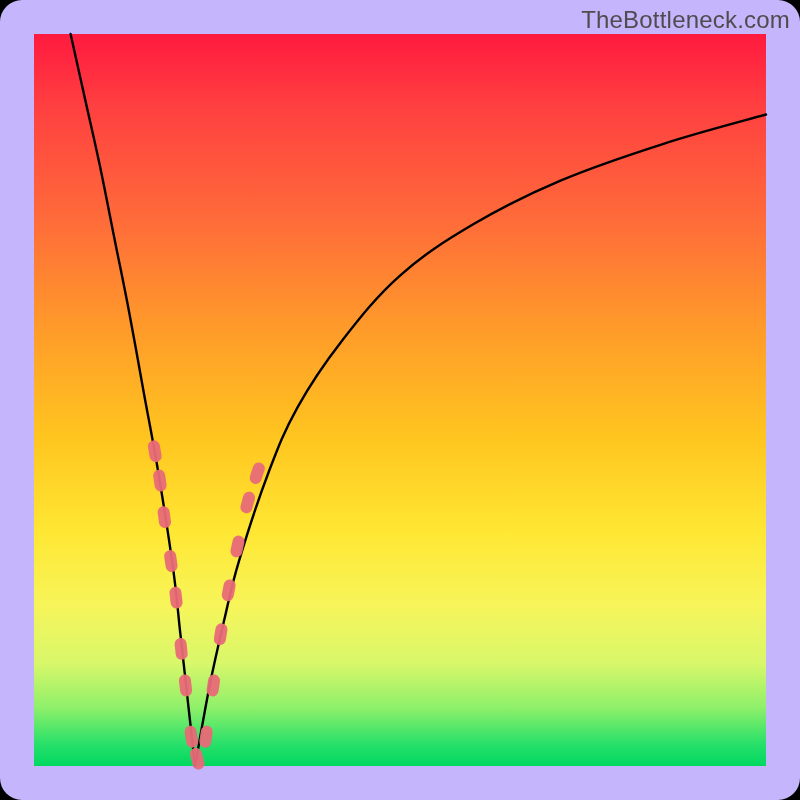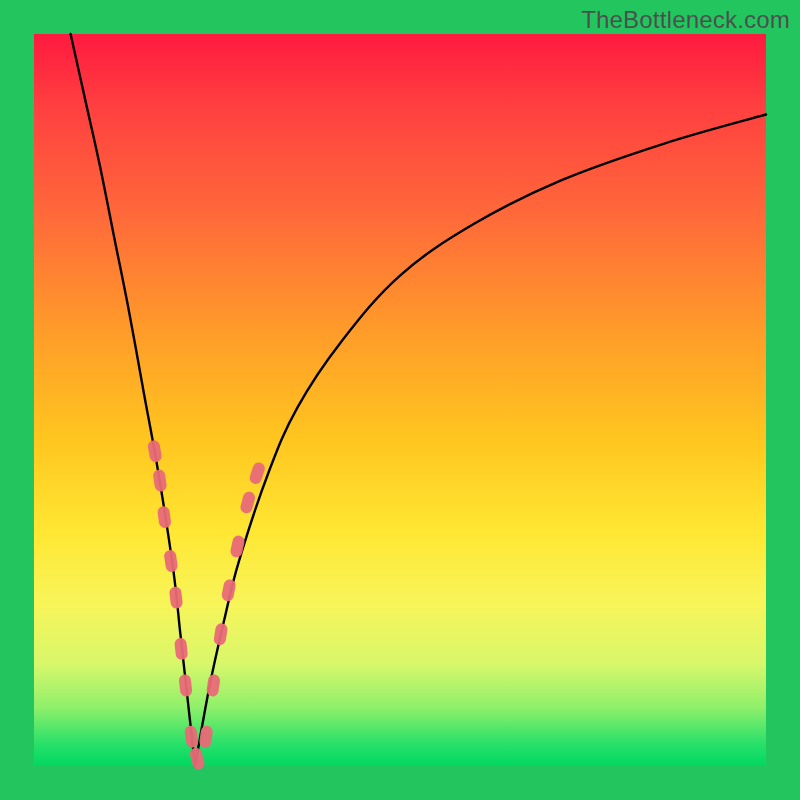--- a/index.html
+++ b/index.html
@@ -10,21 +10,22 @@
     overflow: hidden;
     background: #000;
     font-family: Arial, Helvetica, sans-serif;
   }
   .frame {
     position: absolute;
     left: 0;
     top: 0;
     width: 800px;
     height: 800px;
-    background: #22c55e;
+    background: #c4b5fd;
+    border-radius: 22px;
   }
   .plot-area {
     position: absolute;
     left: 34px;
     top: 34px;
     width: 732px;
     height: 732px;
     
     background: linear-gradient(to bottom,
       #ff1a3f 0%,

